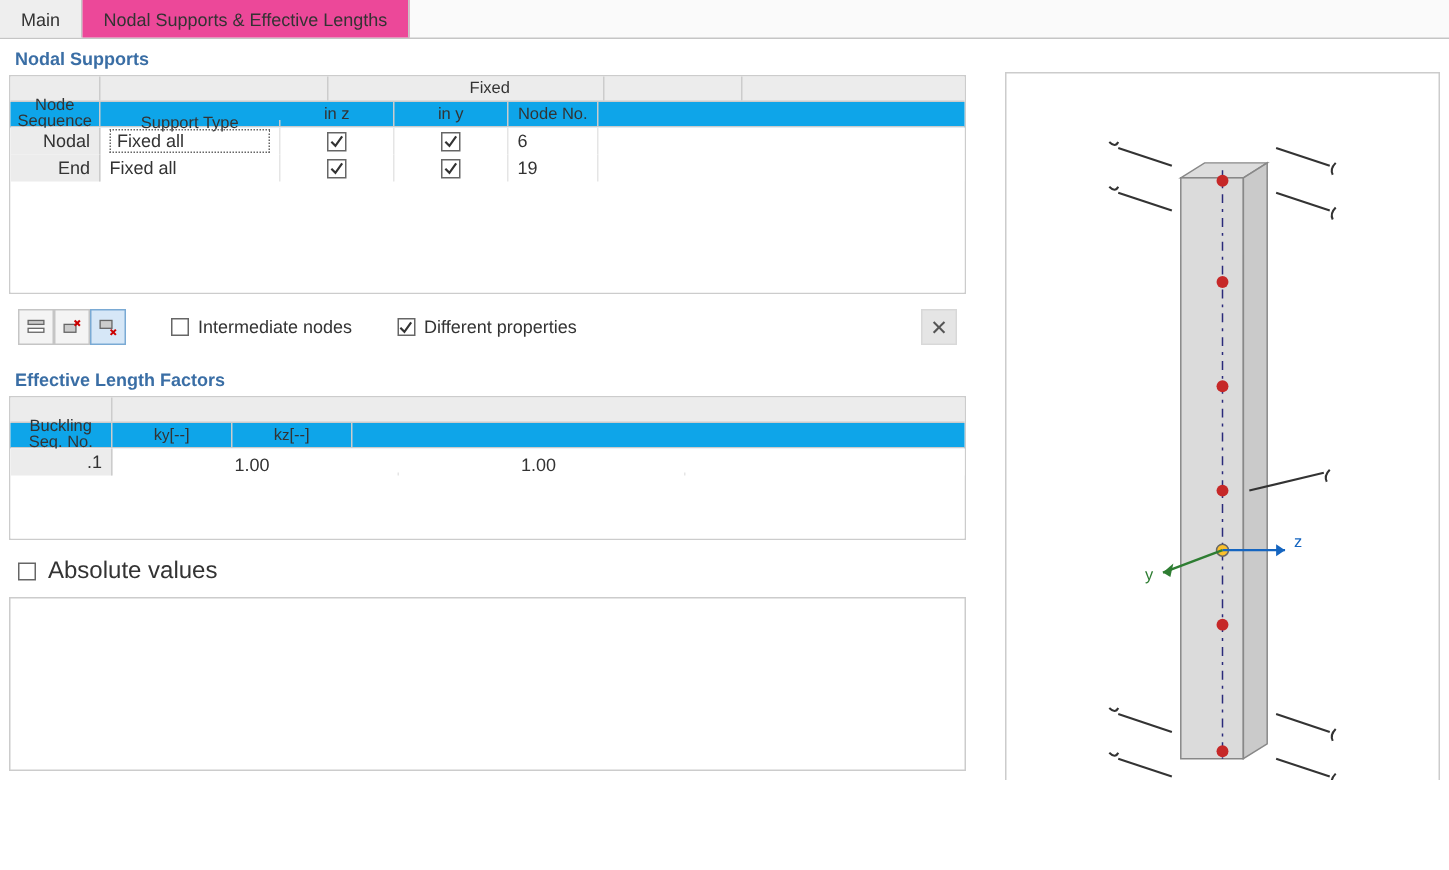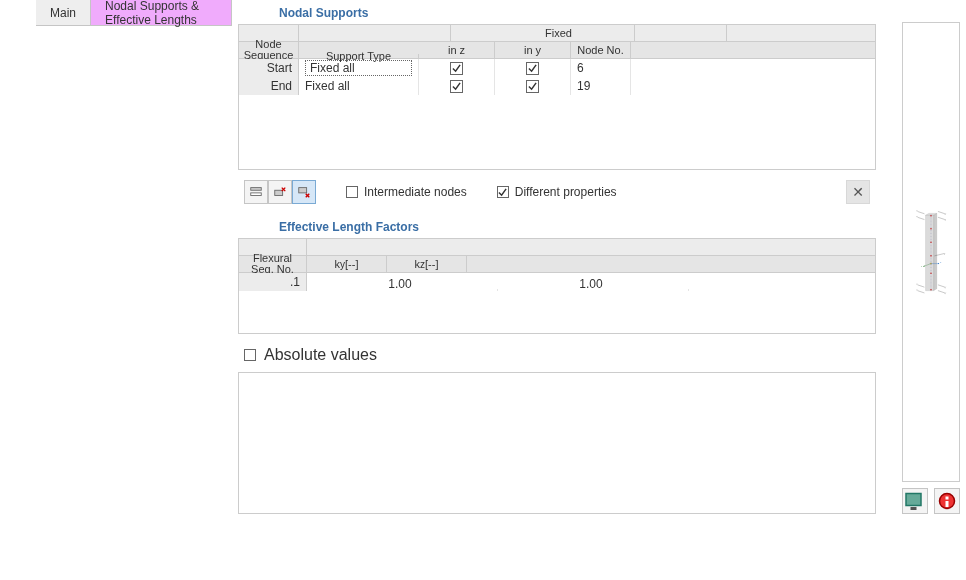--- a/index.html
+++ b/index.html
@@ -1,27 +1,27 @@
 <!DOCTYPE html>
 <html><head>
 <meta charset="utf-8">
 <style>
   * { box-sizing: border-box; }
   html, body { margin: 0; padding: 0; font-family: "Segoe UI", Tahoma, sans-serif; font-size: 12px; background: #fff; color: #333; }
-  .root { width: 966px; height: 520px; display: flex; flex-direction: row; padding-left: 36px; }
+  .root { width: 966px; height: 520px; display: flex; flex-direction: column; }
   .tabs { display: flex; height: 26px; border-bottom: 1px solid #c5c5c5; background: #fafafa; }
   .tab { padding: 4px 14px; border-right: 1px solid #c5c5c5; font-size: 12px; display: flex; align-items: center; background: #eee; cursor: pointer; }
-  .tab.active { background: #f0abfc; font-weight: 500; }
+  .tab.active { background: #ec4899; font-weight: 500; }
   .content { display: flex; flex: 1; min-height: 0; }
   .left { flex: 0 0 650px; display: flex; flex-direction: column; }
   .right { flex: 1; display: flex; flex-direction: column; border-left: 0px; padding: 6px 6px 6px 20px; margin-top: 16px; }
-  .section-title { color: #3a6ea5; font-weight: bold; font-size: 12px; padding: 6px 8px 4px 10px; margin-left: 37px; }
+  .section-title { color: #3a6ea5; font-weight: bold; font-size: 12px; padding: 6px 8px 4px 10px; }
   .panel { margin: 0 6px 6px 6px; border: 1px solid #ccc; }
   .grid-header-row { display: flex; background: #ececec; border-bottom: 1px solid #ccc; height: 17px; font-size: 11px; gap: 32px; }
-  .grid-header-row2 { display: flex; background: #e5e5e5; border-bottom: 1px solid #ccc; height: 17px; font-size: 11px; }
+  .grid-header-row2 { display: flex; background: #0ea5e9; border-bottom: 1px solid #ccc; height: 17px; font-size: 11px; }
   .gh { border-right: 1px solid #ccc; display: flex; align-items: center; justify-content: center; text-align: center; line-height: 1.1; padding: 0 2px; }
   .grid-row { display: flex; height: 18px; font-size: 12px; background: #fff; }
   .gc { border-right: 1px solid #e5e5e5; display: flex; align-items: center; padding: 0 6px; }
   .gc.center { justify-content: center; padding: 0; }
   .gc.right { justify-content: flex-end; padding-right: 10px; }
   .row-head { background: #ececec; justify-content: flex-end; padding-right: 6px; border-right: 1px solid #ccc; }
   .sel-box { border: 1px dotted #666; padding: 0 4px; line-height: 14px; display: inline-block; width: 100%; }
   .check { width: 13px; height: 13px; border: 1px solid #666; display: inline-flex; align-items: center; justify-content: center; background: #fff; }
   .check.sm { width: 12px; height: 12px; }
   .check svg { width: 9px; height: 9px; }
@@ -71,21 +71,21 @@
         <div class="gh" style="width:76px;text-align:center;">in z</div>
         <div class="gh" style="width:76px;">in y</div>
         <div class="gh" style="width:60px; line-height:1; flex-direction:column;">
               <span>Node No.</span>
             </div>
         <div class="gh" style="flex:1; border-right:0;"></div>
       </div>
       <div class="ns-body">
 
         <div class="grid-row">
-          <div class="gc row-head" style="width:60px;">Start</div>
+          <div class="gc row-head" style="width:60px;">Nodal</div>
           <div class="gc" style="width:120px;">
                 <span class="sel-box">Fixed all</span>
               </div>
           <div class="gc center" style="width:76px;">
             <span class="check">
                   <svg viewBox="0 0 10 10">
                     <polyline points="1,5 4,8 9,1" fill="none" stroke="#333" stroke-width="1.6"></polyline>
                   </svg>
                 </span>
           </div>
@@ -162,21 +162,21 @@
     </div>
 
     <div class="section-title">Effective Length Factors</div>
     <div class="panel">
       <div class="grid-header-row">
         <div class="gh" style="width:68px; border-bottom:0;"></div>
         <div class="gh" style="flex:1; border-right:0;"></div>
       </div>
       <div class="grid-header-row2">
         <div class="gh" style="width:68px; line-height:1; flex-direction:column;">
-              <span>Flexural Seq. No.</span>
+              <span>Buckling Seq. No.</span>
             </div>
         <div class="gh" style="width:80px;">k<span class="sub">y</span> [--]</div>
         <div class="gh" style="width:80px;">k<span class="sub">z</span> [--]</div>
         <div class="gh" style="flex:1; border-right:0;"></div>
       </div>
       <div class="elf-body">
         <div class="grid-row">
           <div class="gc row-head" style="width:68px;">.1</div>
           <div class="gc right" style="width:80px;">1.00</div>
           <div class="gc right" style="width:80px;">1.00</div>

